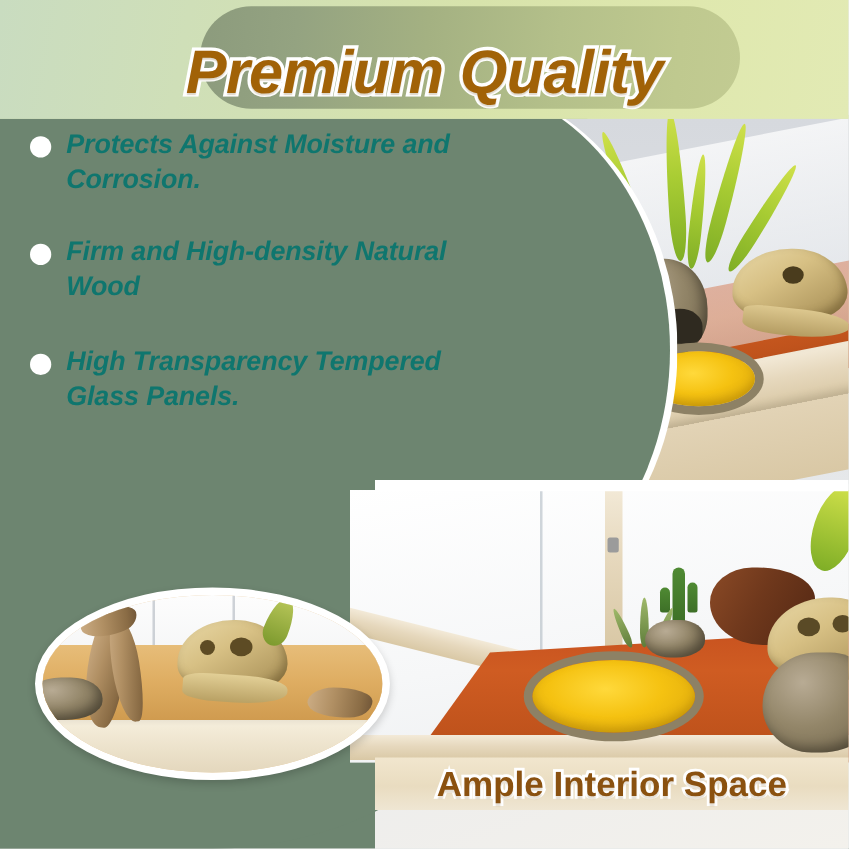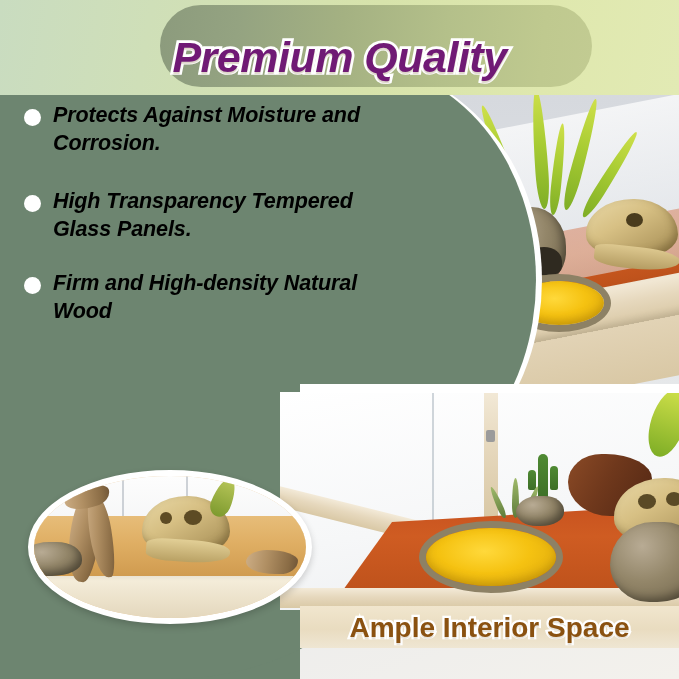--- a/index.html
+++ b/index.html
@@ -25,25 +25,25 @@
   .header-pill{
     position:absolute;left:160px;top:5px;width:432px;height:82px;
     border-radius:44px;
     background:linear-gradient(95deg,#8c9b7d 0%,#94a381 18%,#a4b182 42%,#b4c08a 66%,#bfc98f 88%,#c2cb92 100%);
     z-index:7;
   }
   .header-title{
     position:absolute;left:0;top:0;width:679px;height:115px;
     display:flex;align-items:center;justify-content:center;
     z-index:8;
-    font-size:43px;
+    font-size:49px;
     font-weight:bold;
     font-style:italic;
     letter-spacing:-0.5px;
-    color:#701a75;
+    color:#a16207;
     -webkit-text-stroke:5.5px #ffffff;
     paint-order:stroke fill;
     text-shadow:0 2px 1px rgba(120,90,40,.25);
     white-space:nowrap;
   }
 
   
   .sage-panel{
     position:absolute;left:0;top:93px;width:470px;height:586px;
     background:#6d8570;
@@ -72,21 +72,21 @@
     flex:0 0 auto;
     width:17px;height:17px;border-radius:50%;
     background:#ffffff;
     margin-top:7px;margin-right:12px;
   }
   .feature-text{
     font-size:21.5px;
     line-height:1.30;
     font-weight:bold;
     font-style:italic;
-    color:#000000;
+    color:#0f766e;
     letter-spacing:-0.1px;
   }
 
   
   .caption-plate{
     position:absolute;left:300px;top:606px;width:379px;height:42px;
     background:linear-gradient(180deg,#f1e6ce 0%,#e9dcc0 55%,#efe6d3 100%);
     z-index:9;
   }
   .caption-text{
@@ -283,28 +283,28 @@
   <div class="header-title">Premium Quality</div>
 
   <div class="features">
 
     <div class="feature-row" style="margin-bottom:30px;">
       <div class="bullet"></div>
       <div class="feature-text">Protects Against Moisture and Corrosion.</div>
     </div>
 
 
+    <div class="feature-row" style="margin-bottom:32px;">
+      <div class="bullet"></div>
+      <div class="feature-text">Firm and High-density Natural Wood</div>
+    </div>
+
     <div class="feature-row">
       <div class="bullet"></div>
       <div class="feature-text">High Transparency Tempered Glass Panels.</div>
-    </div>
-
-    <div class="feature-row" style="margin-bottom:32px;">
-      <div class="bullet"></div>
-      <div class="feature-text">Firm and High-density Natural Wood</div>
     </div>
 
   </div>
 
   <div class="photo-oval">
     <div class="scene">
       <div style="position:absolute;left:0;top:0;width:100%;height:54%;background:linear-gradient(180deg,#fdfdfd,#f1f2f3);"></div>
       <div style="position:absolute;left:88px;top:0;width:2px;height:78px;background:rgba(175,182,190,.6);"></div>
       <div style="position:absolute;left:152px;top:0;width:2px;height:78px;background:rgba(175,182,190,.6);"></div>
 

